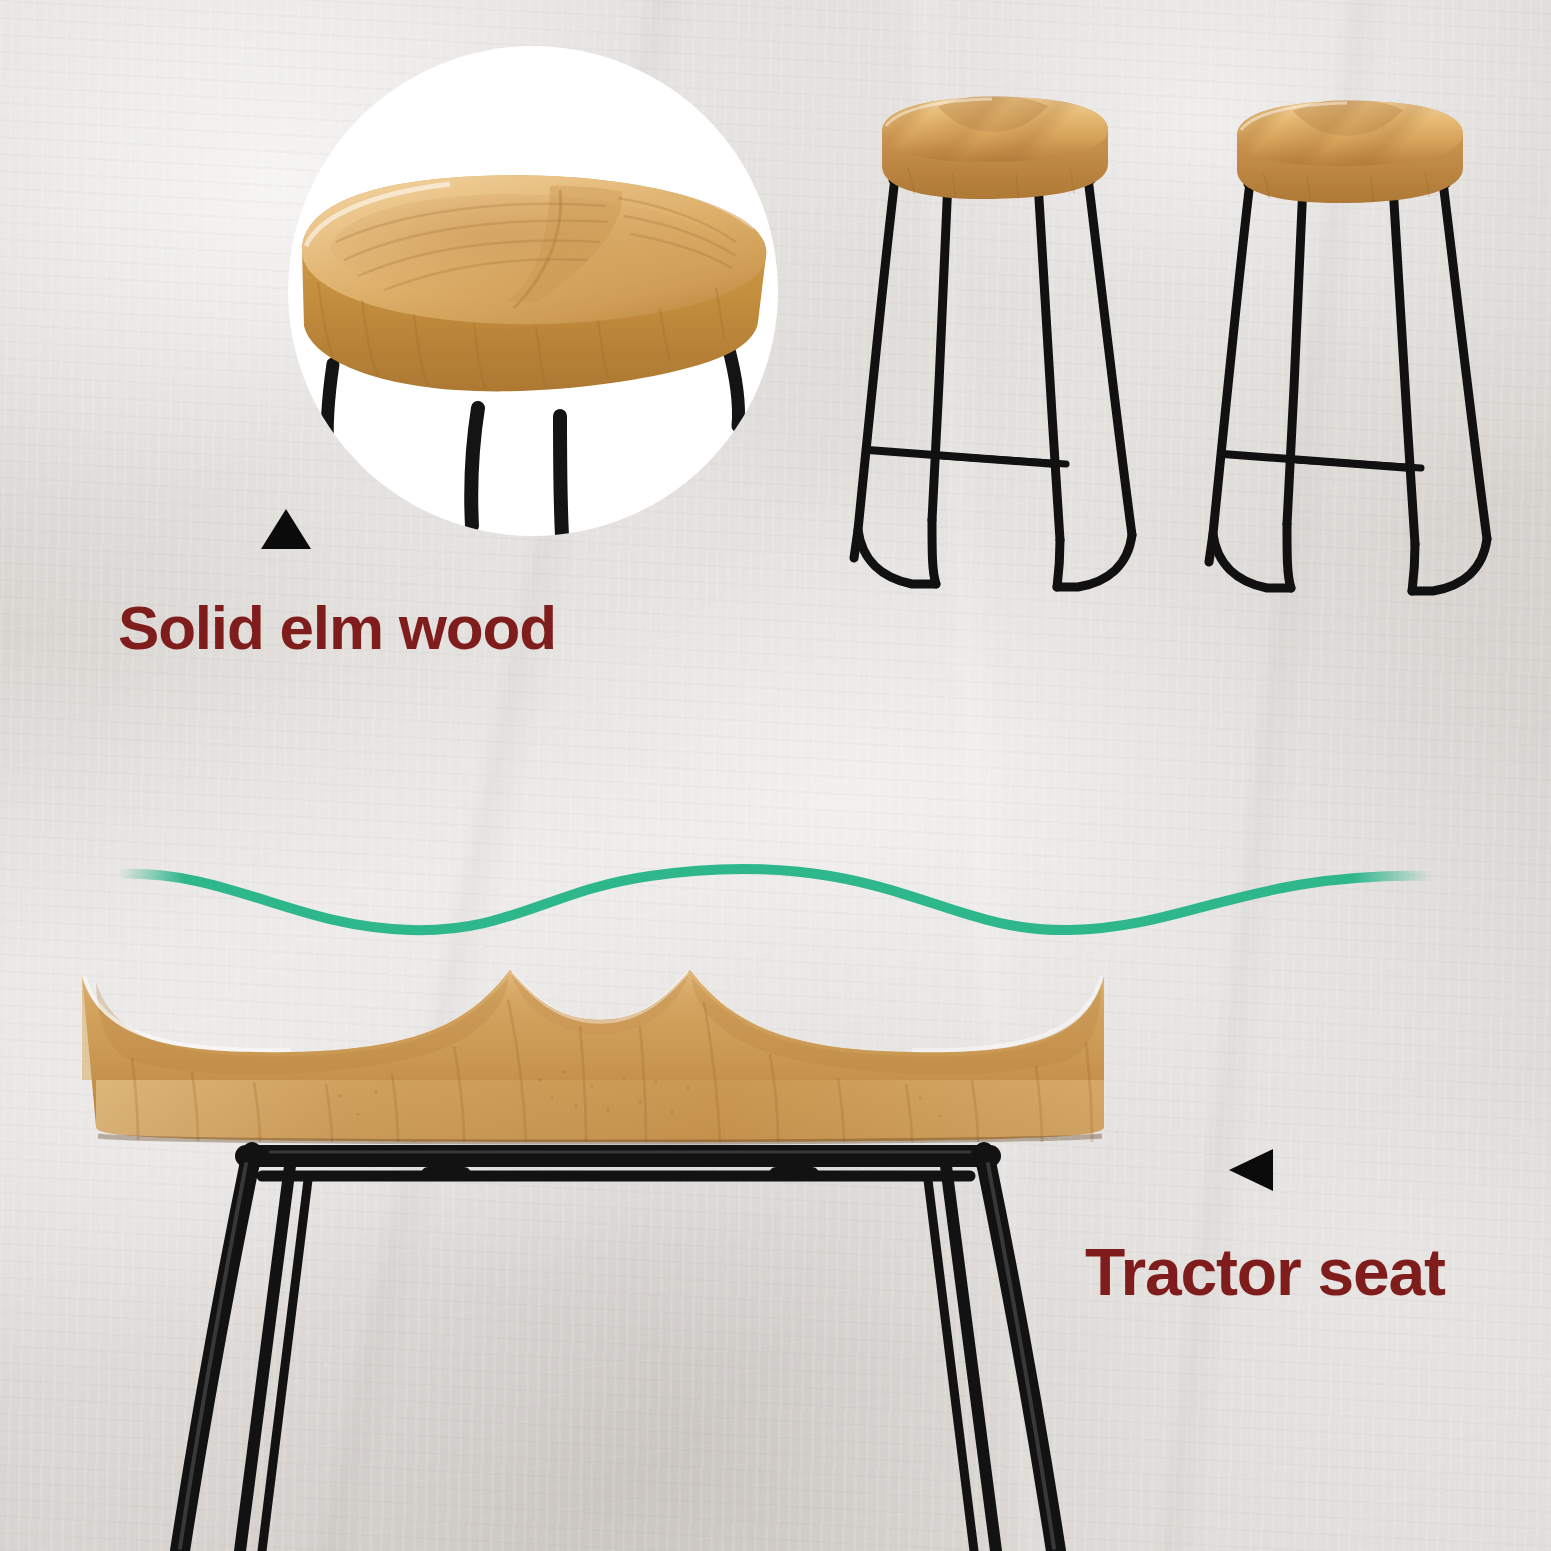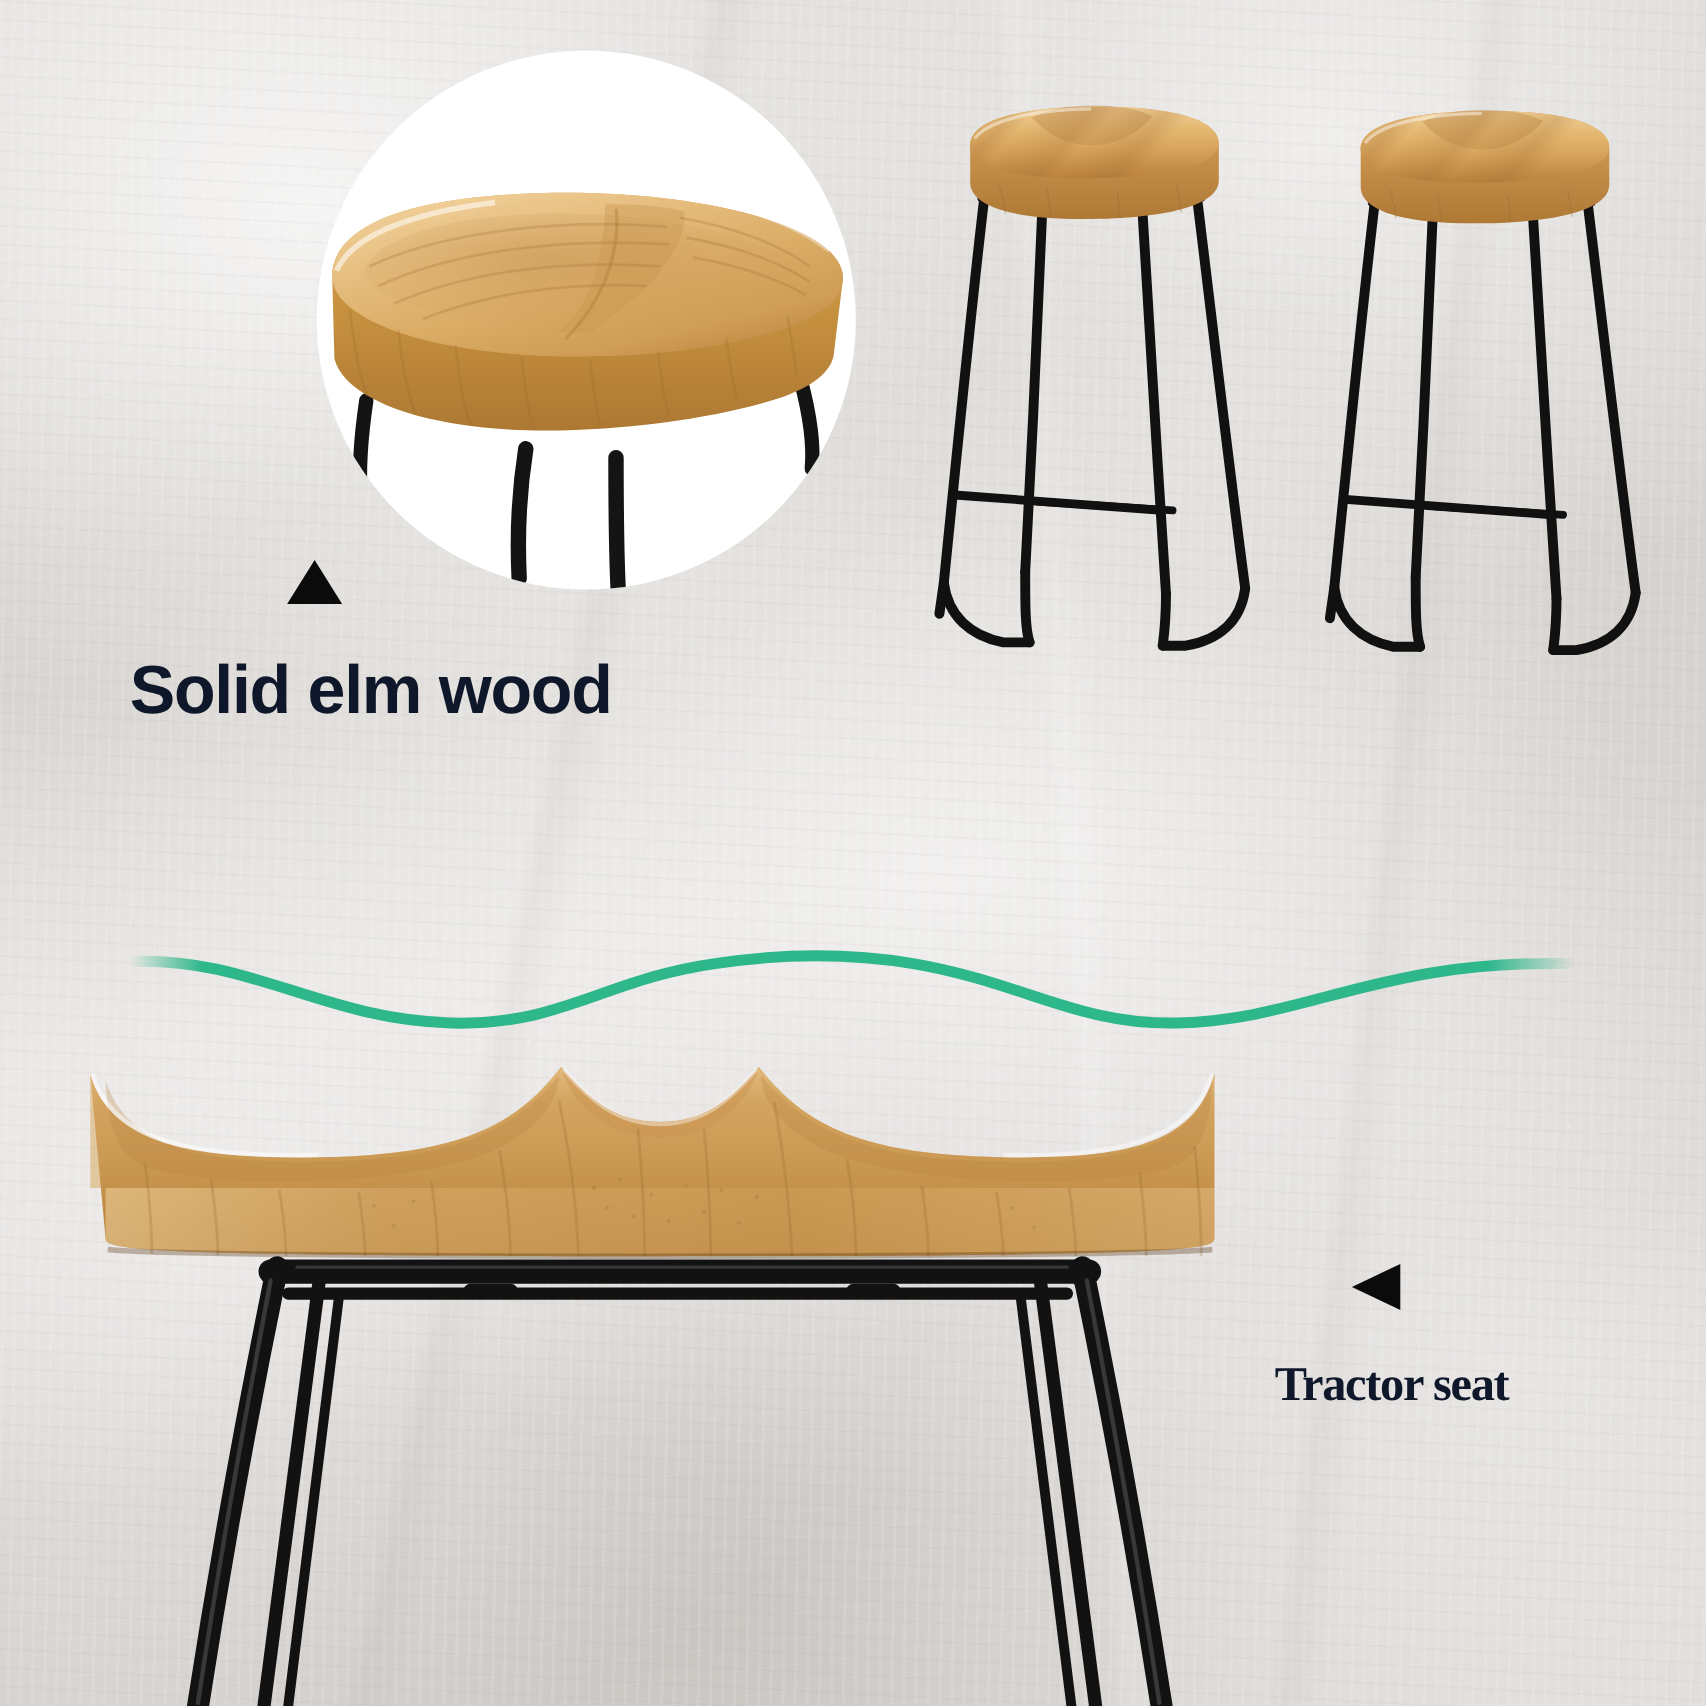--- a/index.html
+++ b/index.html
@@ -47,21 +47,21 @@
     background:
       linear-gradient(102deg, rgba(0,0,0,0) 34%, rgba(170,165,160,.35) 35%, rgba(0,0,0,0) 37%),
       linear-gradient(86deg,  rgba(0,0,0,0) 61%, rgba(255,255,255,.45) 62%, rgba(0,0,0,0) 64%),
       linear-gradient(97deg,  rgba(0,0,0,0) 77%, rgba(165,160,155,.30) 78%, rgba(0,0,0,0) 80%);
   }
 
   
   .circle-inset{position:absolute;border-radius:50%;background:#fff;overflow:hidden;}
 
   
-  .headline{position:absolute;color:#0f172a;font-weight:700;letter-spacing:-1.2px;}
+  .headline{position:absolute;color:#7f1d1d;font-weight:700;letter-spacing:-1.2px;}
   .headline span{display:block;}
   .tri{position:absolute;width:0;height:0;}
   .tri-up{border-left:25px solid transparent;border-right:25px solid transparent;border-bottom:40px solid #0b0b0b;}
   .tri-left{border-top:21px solid transparent;border-bottom:21px solid transparent;border-right:44px solid #0b0b0b;}
 
   svg{display:block;overflow:visible;}
 </style>
 </head>
 <body>
 
@@ -399,17 +399,17 @@
 
     <g fill="none" stroke="rgba(255,255,255,.16)" stroke-linecap="round">
       <path d="M206,234 C192,310 166,444 140,618" stroke-width="4"></path>
       <path d="M948,234 C962,310 988,444 1014,618" stroke-width="4"></path>
       <path d="M230,222 L930,222" stroke-width="3"></path>
     </g>
   </svg>
 
   <div class="tri tri-left" style="left:1229px;top:1149px;"></div>
 
-  <div class="headline" style="left:1020px;top:1232px;width:490px;font-size:44px;line-height:1.22;text-align:center;font-family:Liberation Serif, serif;">
+  <div class="headline" style="left:1020px;top:1232px;width:490px;font-size:66px;line-height:1.22;text-align:center;">
     <span>Tractor seat</span>
   </div>
 
 </div>
 
 </body></html>

